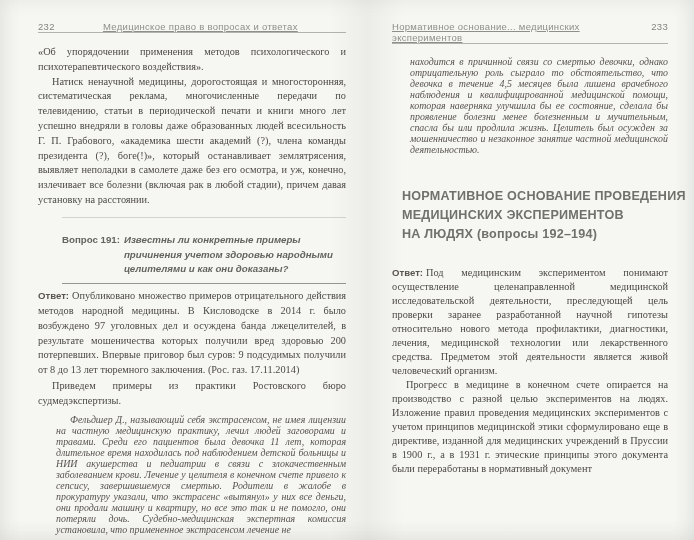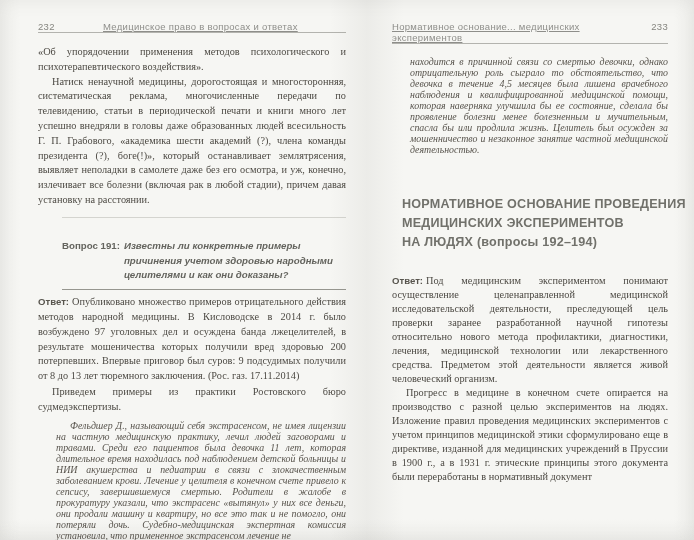--- a/index.html
+++ b/index.html
@@ -45,21 +45,21 @@
     margin-top:12px;
   }
   .page-right .body { line-height:14px; }
   .body p { margin:0; text-indent:14px; }
   .body p.noindent { text-indent:0; }
 
   .qblock {
     margin:9px 0 5px 24px;
     border-top:1px solid #d4d4cf;
     border-bottom:1px solid #96968f;
-    padding:21px 0 6px;
+    padding:15px 0 6px;
     display:grid; grid-template-columns:auto 1fr; column-gap:4px;
     font-family:"Liberation Sans", sans-serif;
     font-weight:bold; font-size:9.7px; line-height:14.8px;
     color:#64645e; text-align:left;
   }
   .qtext { font-style:italic; }
 
   .alabel {
     font-family:"Liberation Sans", sans-serif;
     font-weight:bold; font-size:9.6px; color:#58554e;
@@ -71,21 +71,21 @@
     margin-left:18px; margin-top:5px;
     font-style:italic;
     font-size:9.9px; line-height:11px;
     color:#57534c;
   }
   .case p { text-indent:14px; }
   .page-right .case { margin-top:0; }
   .page-right .case p { text-indent:0; }
 
   .sechead {
-    margin:40px 0 22px 10px;
+    margin:32px 0 22px 10px;
     font-family:"Liberation Sans", sans-serif;
     font-weight:bold; font-size:12.6px; line-height:19px;
     color:#71716b; letter-spacing:0.2px;
     text-align:left;
   }
   .sechead div { white-space:nowrap; }
   .gap-examples { margin-top:1px !important; }
 </style>
 </head>
 <body>

